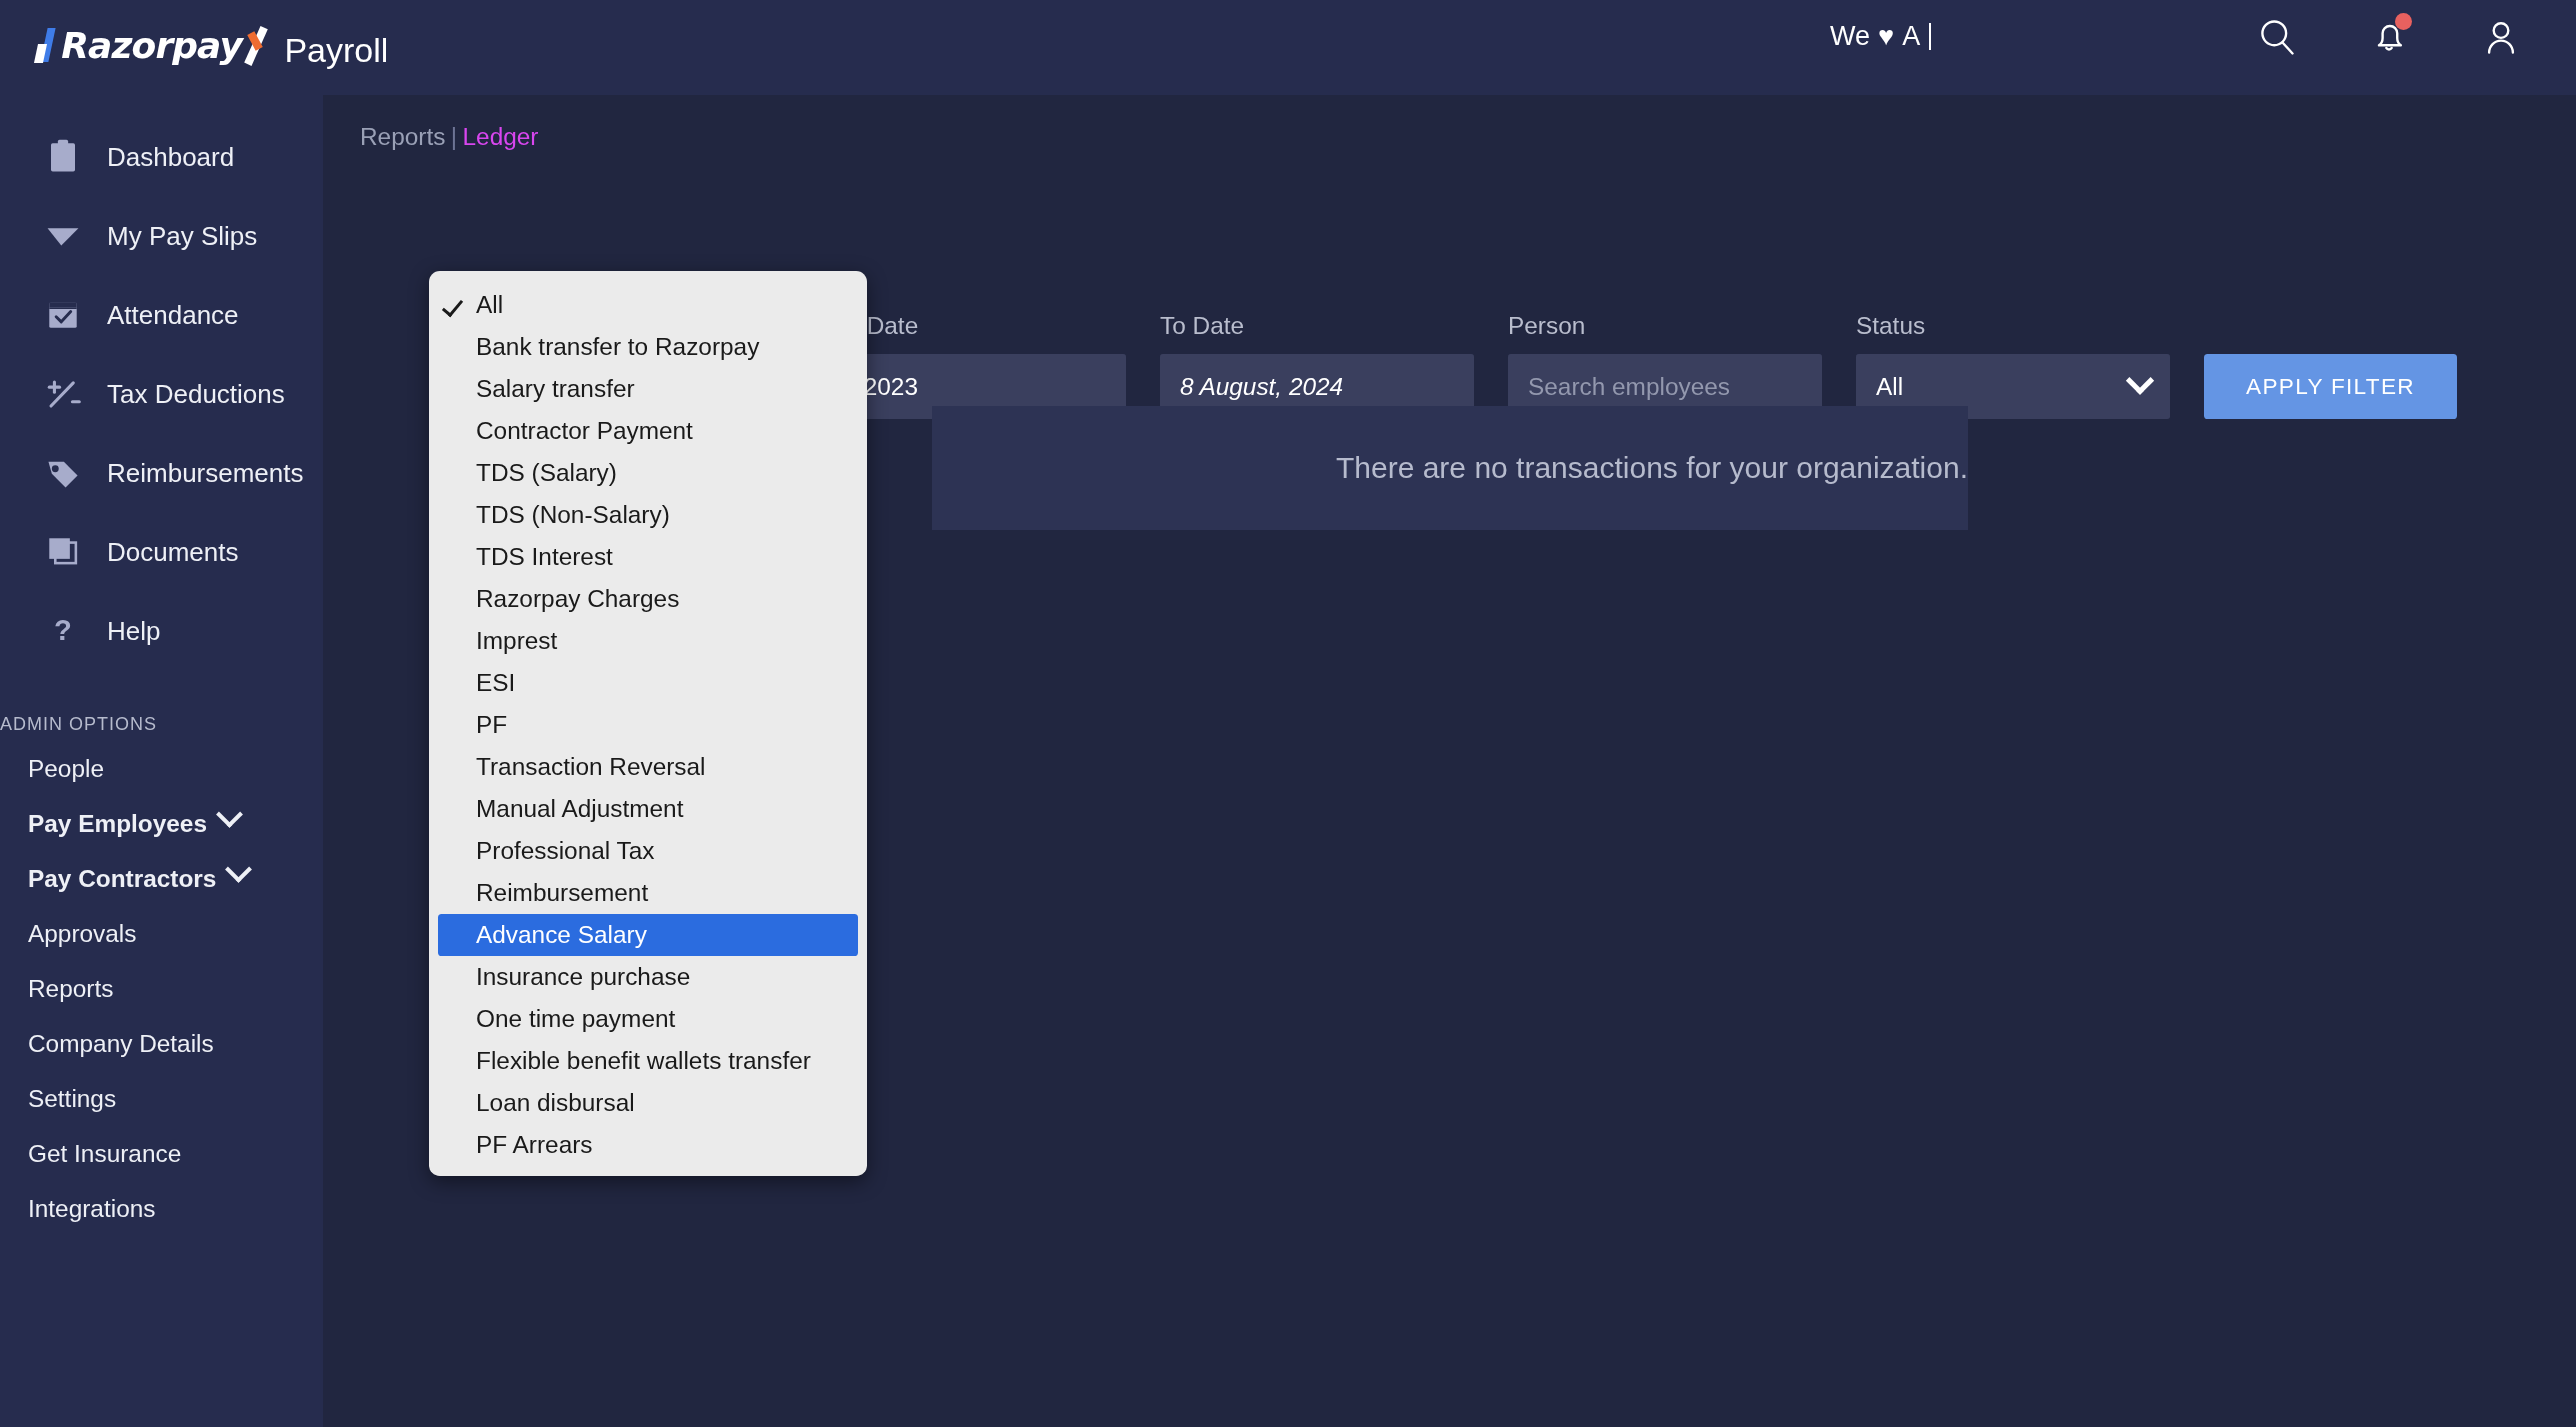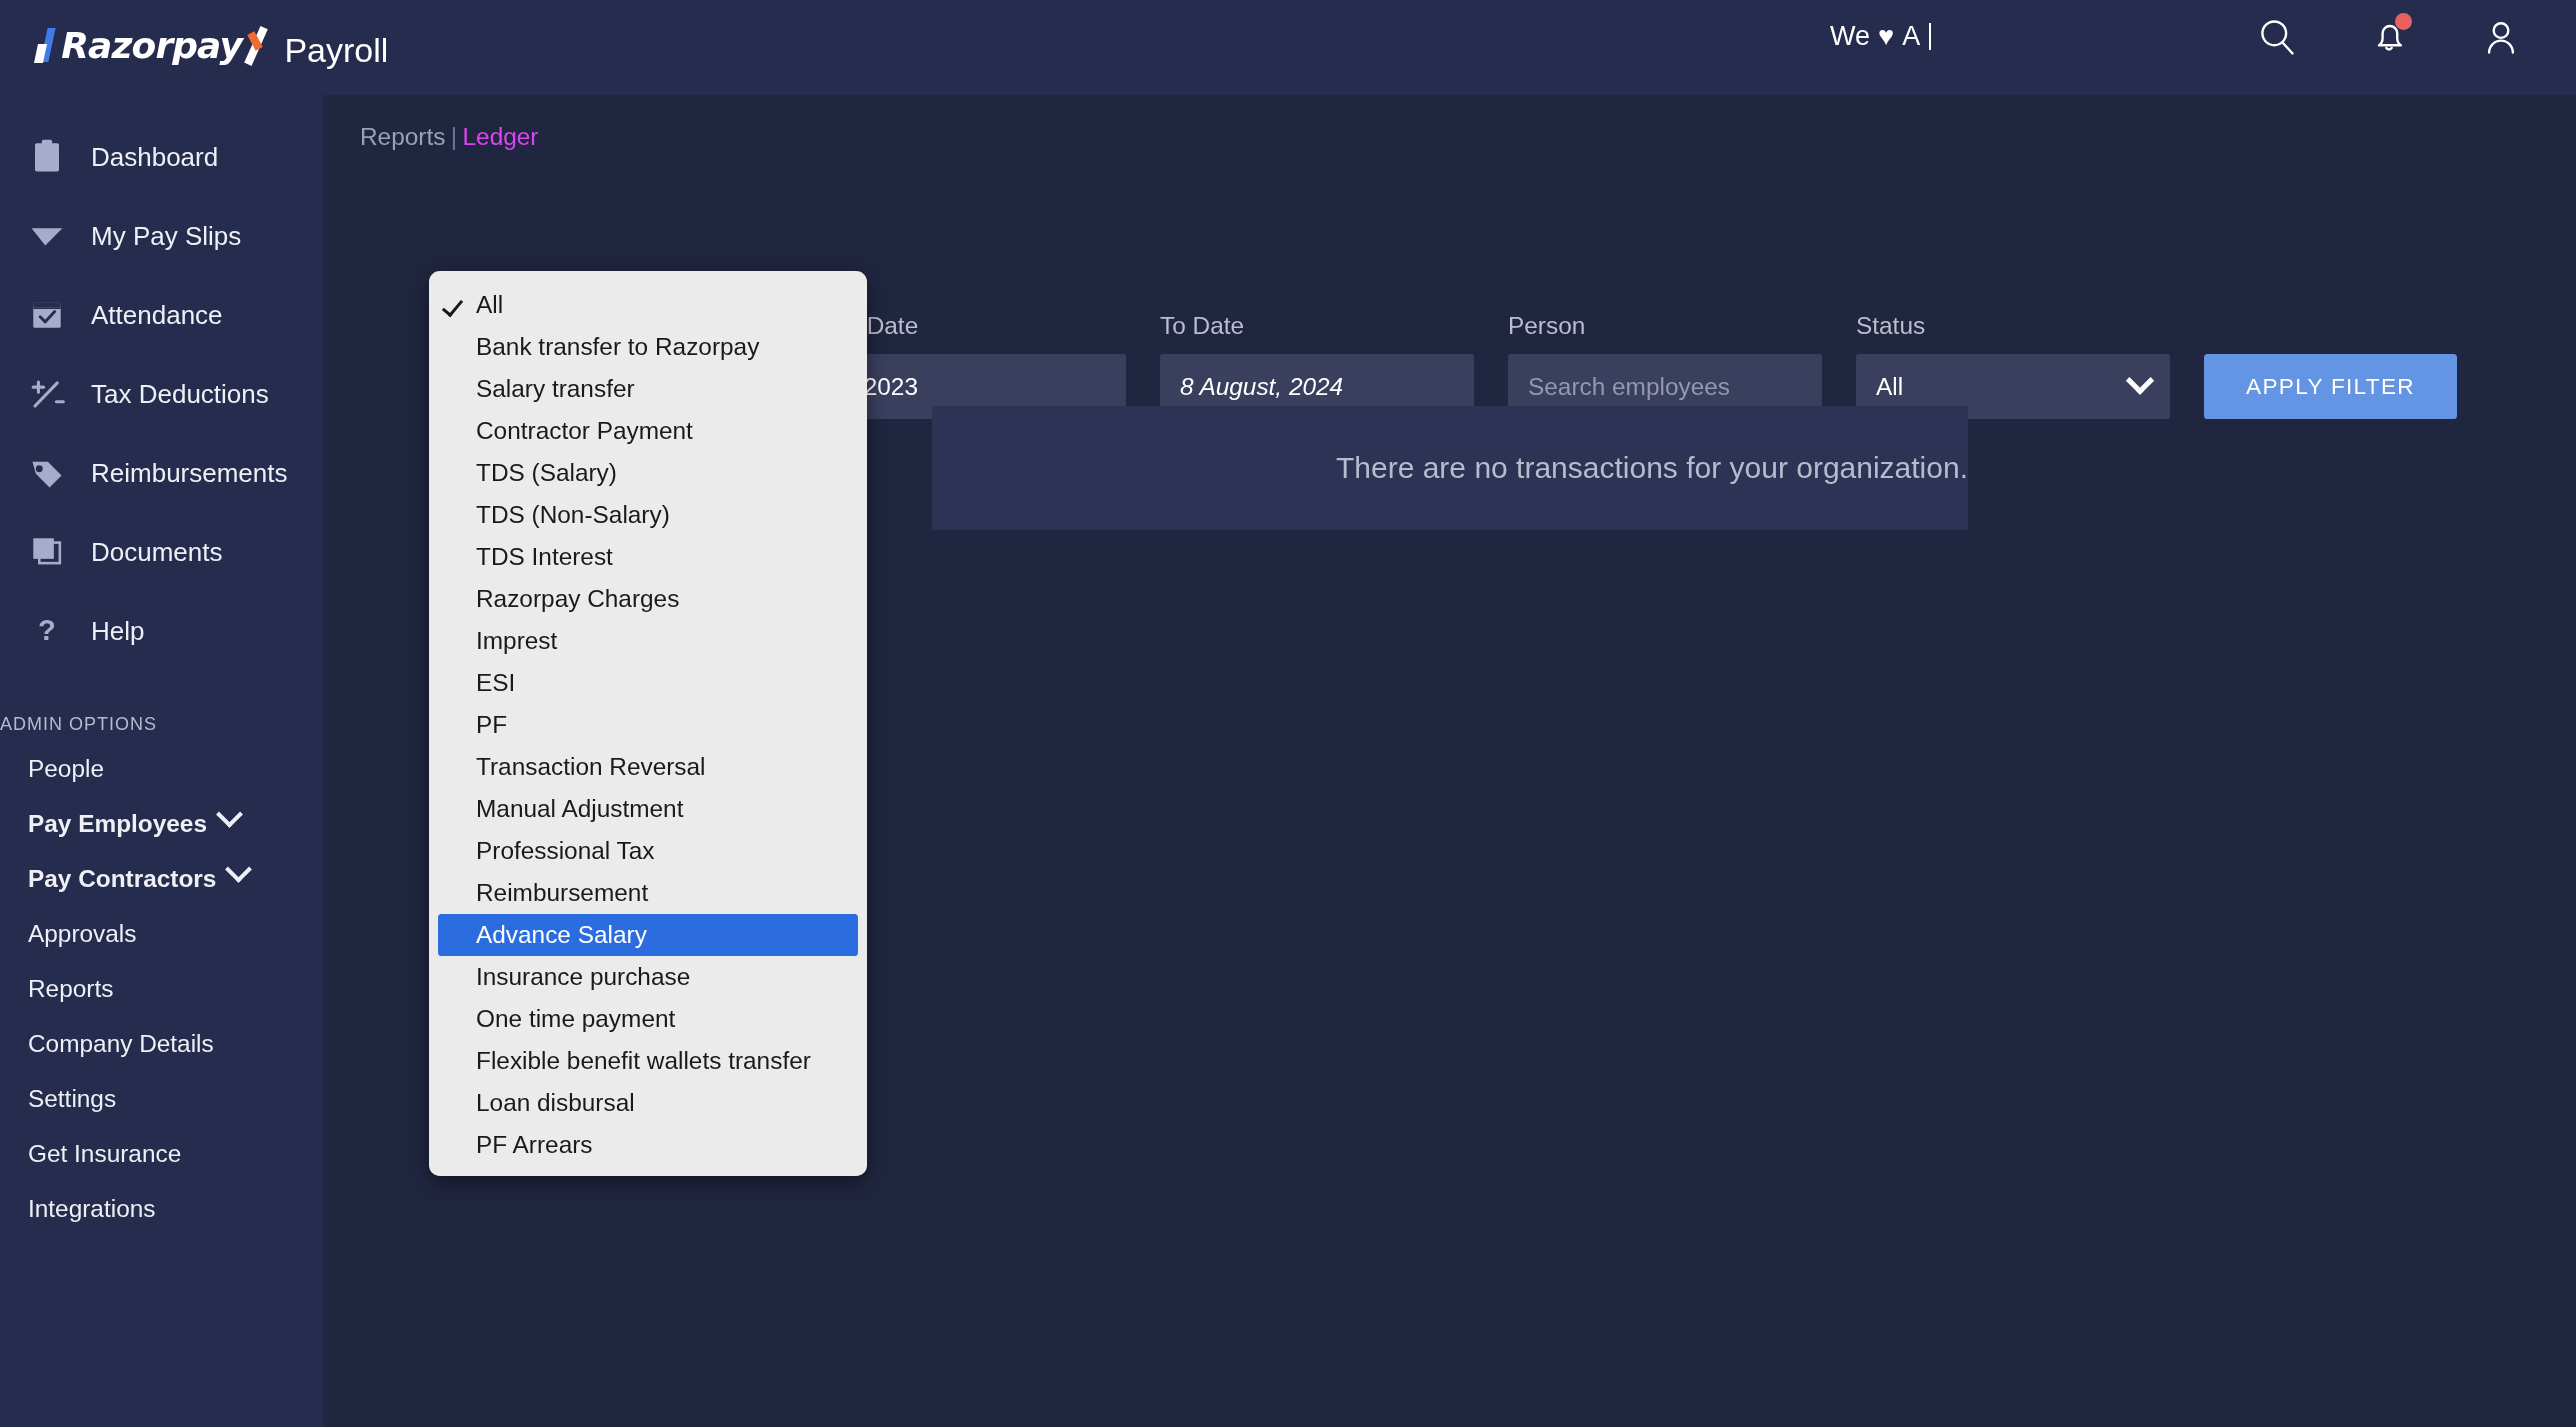--- a/index.html
+++ b/index.html
@@ -76,21 +76,21 @@
   }
 
   
   .sidebar {
     position: absolute; left: 0; top: 95px; width: 323px; height: 1333px;
     background: #262c4e;
   }
   .nav-main { padding-top: 22.6px; }
   .nav-item {
     display: flex; align-items: center; height: 79px;
-    padding-left: 28px; cursor: pointer;
+    padding-left: 44px; cursor: pointer;
   }
   .nav-ico {
     width: 38px; height: 38px; flex: 0 0 38px;
     display: flex; align-items: center; justify-content: center;
     margin-right: 25px;
   }
   .nav-label { color: #eef0f6; font-size: 26px; }
 
   .admin-head {
     color: #b6bbcd; font-size: 18px; letter-spacing: 1px;

